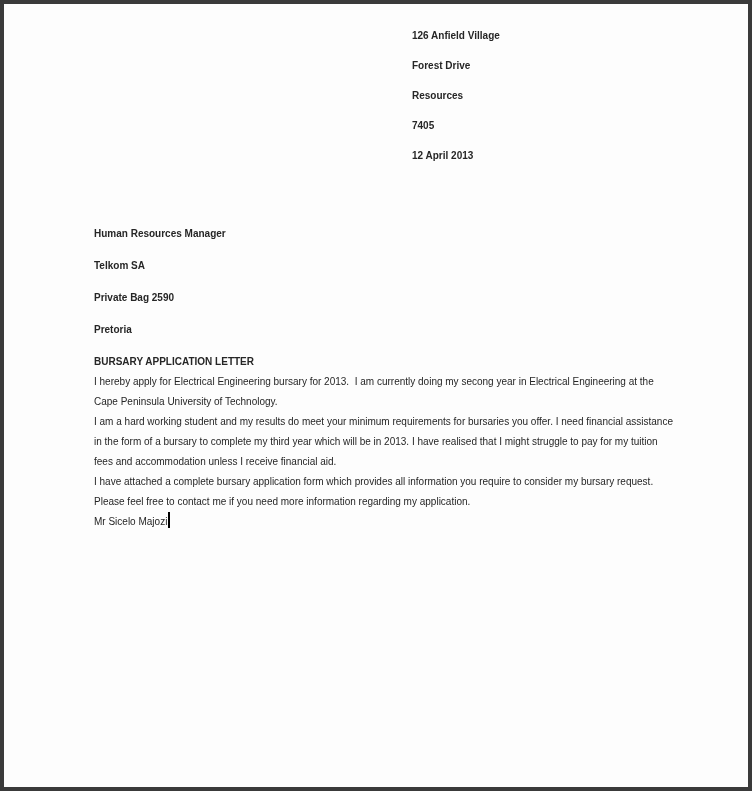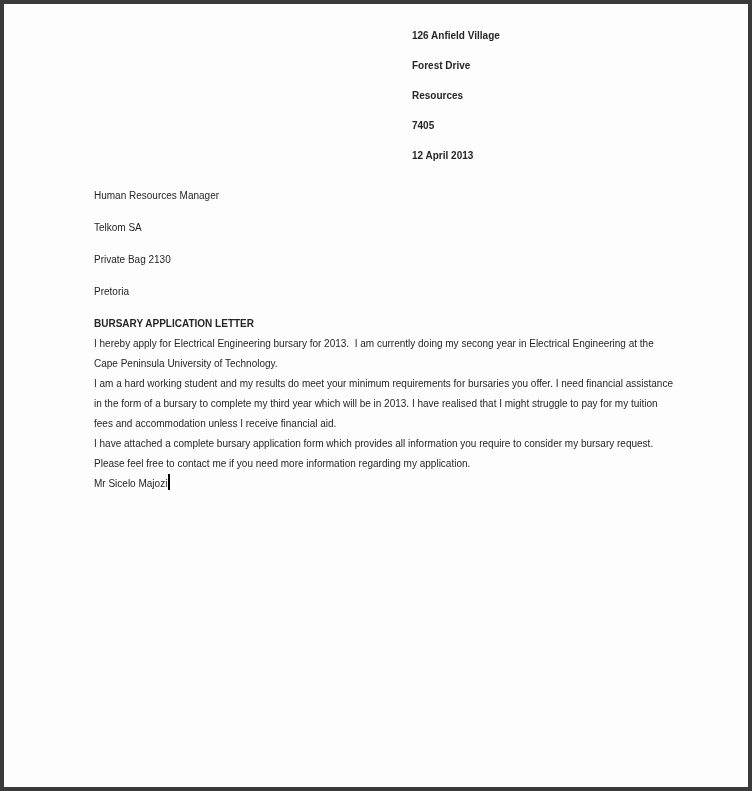--- a/index.html
+++ b/index.html
@@ -23,22 +23,22 @@
   }
   .page p { margin: 0; }
 
   .sender-block {
     margin-left: 318px;
     font-weight: bold;
   }
   .sender-block p { margin: 0 0 10px; }
 
   .recipient-block {
-    margin-top: 20px;
-    font-weight: normal;
+    margin-top: 58px;
+    font-weight: bold;
   }
   .recipient-block p { margin: 0 0 12px; }
 
   .subject-line {
     margin: 37px 0 9px;
     font-weight: bold;
   }
 
   .salutation { margin: 0 0 16px; }
 
@@ -70,21 +70,21 @@
     <p>126 Anfield Village</p>
     <p>Forest Drive</p>
     <p>Resources</p>
     <p>7405</p>
     <p>12 April 2013</p>
   </div>
 
   <div class="recipient-block">
     <p>Human Resources Manager</p>
     <p>Telkom SA</p>
-    <p>Private Bag 2130</p>
+    <p>Private Bag 2590</p>
     <p>Pretoria</p>
   </div>
 
   <p class="subject-line">BURSARY APPLICATION LETTER</p>
 
 
   <p class="body-paragraph">I hereby apply for Electrical Engineering bursary for 2013.  I am currently doing my secong year in Electrical Engineering at the Cape Peninsula University of Technology.</p>
   <p class="body-paragraph">I am a hard working student and my results do meet your minimum requirements for bursaries you offer. I need financial assistance in the form of a bursary to complete my third year which will be in 2013. I have realised that I might struggle to pay for my tuition fees and accommodation unless I receive financial aid.</p>
   <p class="body-paragraph">I have attached a complete bursary application form which provides all information you require to consider my bursary request. Please feel free to contact me if you need more information regarding my application.</p>
 

